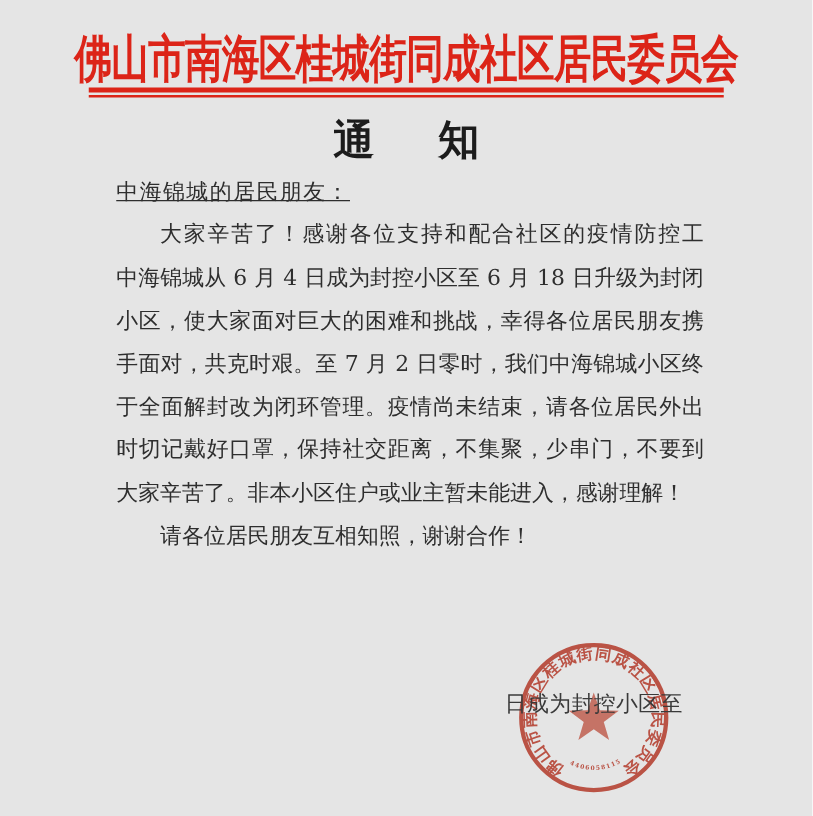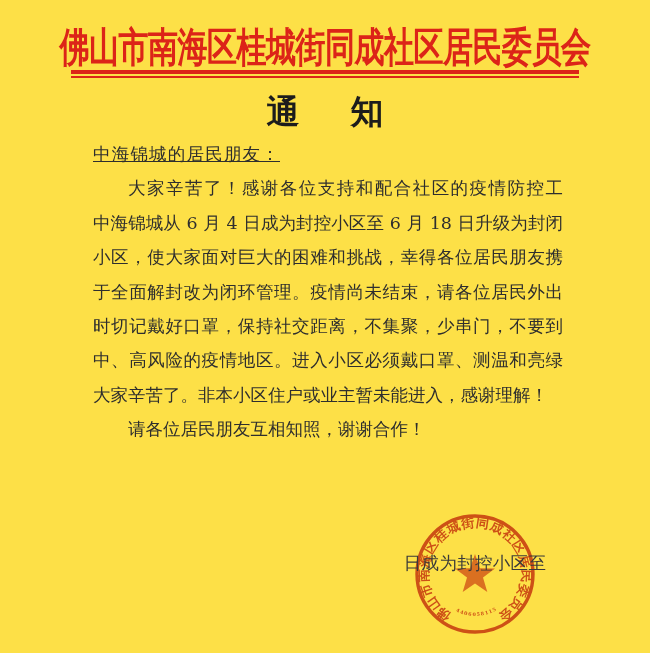--- a/index.html
+++ b/index.html
@@ -1,21 +1,21 @@
 <!DOCTYPE html>
 <html><head>
 <meta charset="utf-8">
 <style>
   * { margin: 0; padding: 0; box-sizing: border-box; }
   html, body { background: #ffffff; }
   .page {
     position: relative;
     width: 650px;
     height: 653px;
-    background: #fde047;
+    background: #e5e5e5;
     overflow: hidden;
     font-family: "DejaVu Serif", "Liberation Serif", serif;
   }
   .org-title {
     position: absolute;
     top: 20px;
     left: 0;
     width: 650px;
     text-align: center;
     font-size: 30px;
@@ -112,23 +112,23 @@
     <div class="rule-thin"></div>
   </div>
 
   <div class="notice-title">通　知</div>
 
   <div class="body-block">
     <div class="line first">中海锦城的居民朋友：</div>
     <div class="line jf ind">大家辛苦了！感谢各位支持和配合社区的疫情防控工作，</div>
     <div class="line jf">中海锦城从 6 月 4 日成为封控小区至 6 月 18 日升级为封闭</div>
     <div class="line jf">小区，使大家面对巨大的困难和挑战，幸得各位居民朋友携</div>
+    <div class="line jf">手面对，共克时艰。至 7 月 2 日零时，我们中海锦城小区终</div>
     <div class="line jf">于全面解封改为闭环管理。疫情尚未结束，请各位居民外出</div>
     <div class="line jf">时切记戴好口罩，保持社交距离，不集聚，少串门，不要到</div>
-    <div class="line jf">中、高风险的疫情地区。进入小区必须戴口罩、测温和亮绿</div>
     <div class="line">大家辛苦了。非本小区住户或业主暂未能进入，感谢理解！</div>
     <div class="line ind">请各位居民朋友互相知照，谢谢合作！</div>
   </div>
 
   <svg class="seal" viewBox="0 0 124 124" xmlns="http://www.w3.org/2000/svg">
     <defs>
       <path id="ringPath" d="M 38.5 102.7 A 47 47 0 1 1 85.5 102.7" fill="none"></path>
       <path id="serialPath" d="M 41 98.4 A 42 42 0 0 0 83 98.4" fill="none"></path>
     </defs>
     <circle cx="62" cy="62" r="58" fill="none" stroke="#c94534" stroke-width="3.4"></circle>

